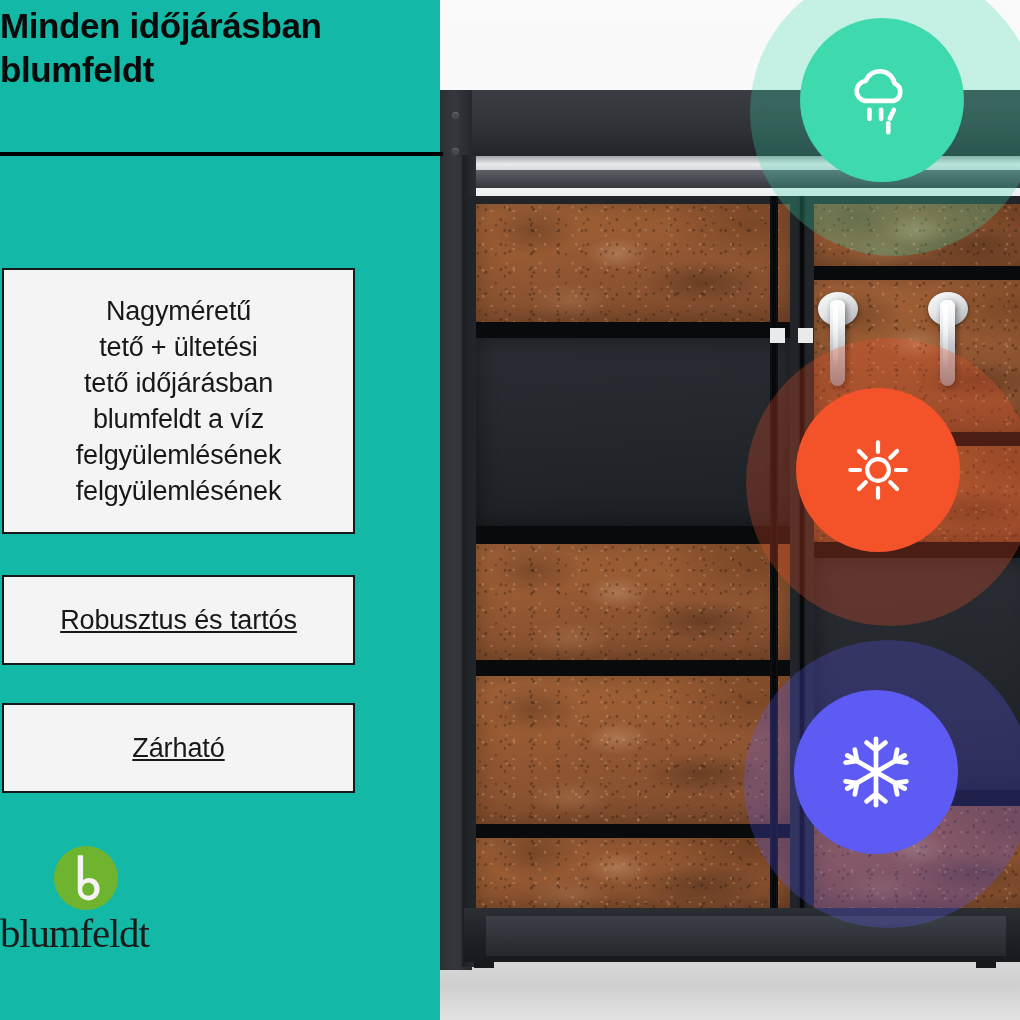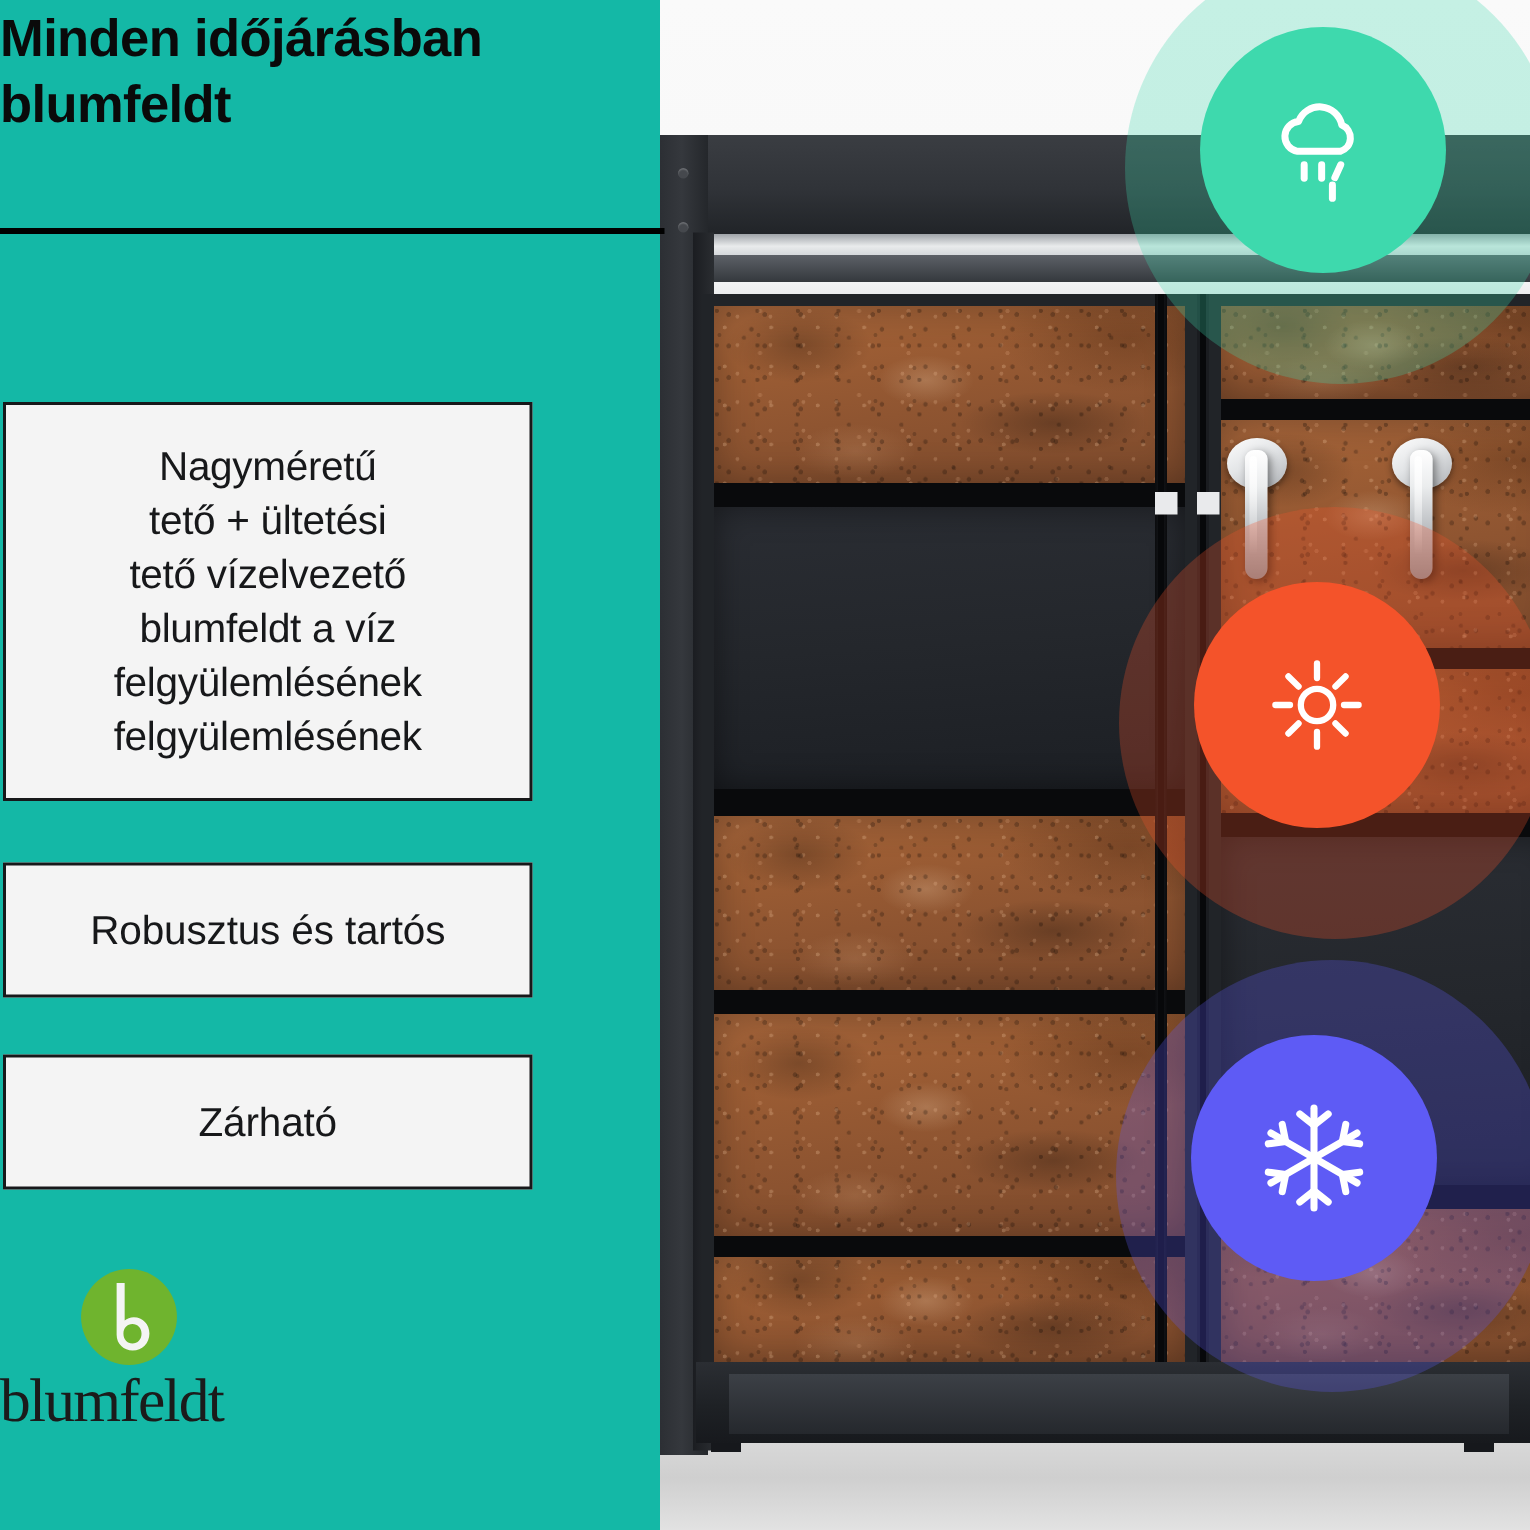--- a/index.html
+++ b/index.html
@@ -31,21 +31,21 @@
     box-sizing:border-box;
     display:flex;align-items:center;justify-content:center;
     text-align:center;
     color:#17181a;
   }
   #box-1{top:268px;width:353px;height:266px;}
   #box-2{top:575px;width:353px;height:90px;}
   #box-3{top:703px;width:353px;height:90px;}
   .box1-text{font-size:27px;line-height:36px;font-weight:400;letter-spacing:-0.2px;}
   .box1-text span{display:block;}
-  .box-line{font-size:27px;letter-spacing:-0.1px;font-weight:400;}
+  .box-line{font-size:27px;letter-spacing:-0.1px;font-weight:400;text-decoration:underline;}
 
   
   .logo{position:absolute;left:0px;top:845px;width:240px;height:110px;font-family:Liberation Serif, serif;}
   .logo-mark{position:absolute;left:53px;top:0px;}
   .logo-word{
     position:absolute;left:0px;top:64px;
     font-size:41px;font-weight:400;color:#1b1b1b;letter-spacing:-1.2px;
   }
 
   
@@ -330,21 +330,21 @@
   <div class="headline">
     <span>Minden időjárásban</span>
     <span>blumfeldt</span>
   </div>
   <div class="rule"></div>
 
   <div class="featurebox" id="box-1">
     <div class="box1-text">
       <span>Nagyméretű</span>
       <span>tető + ültetési</span>
-      <span>tető vízelvezető</span>
+      <span>tető időjárásban</span>
       <span>blumfeldt a víz</span>
       <span>felgyülemlésének</span>
       <span>felgyülemlésének</span>
     </div>
   </div>
 
   <div class="featurebox" id="box-2">
     <div class="box-line">Robusztus és tartós</div>
   </div>
 

